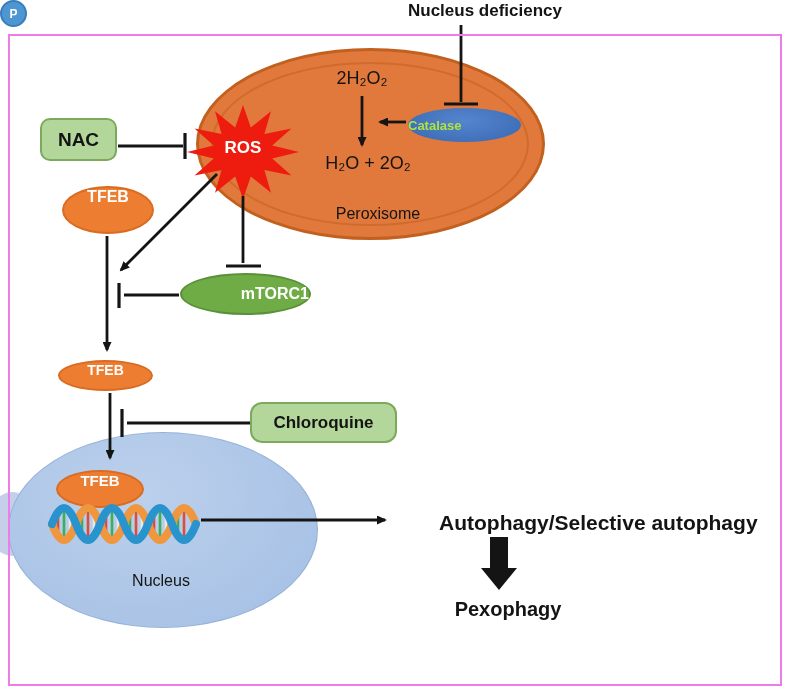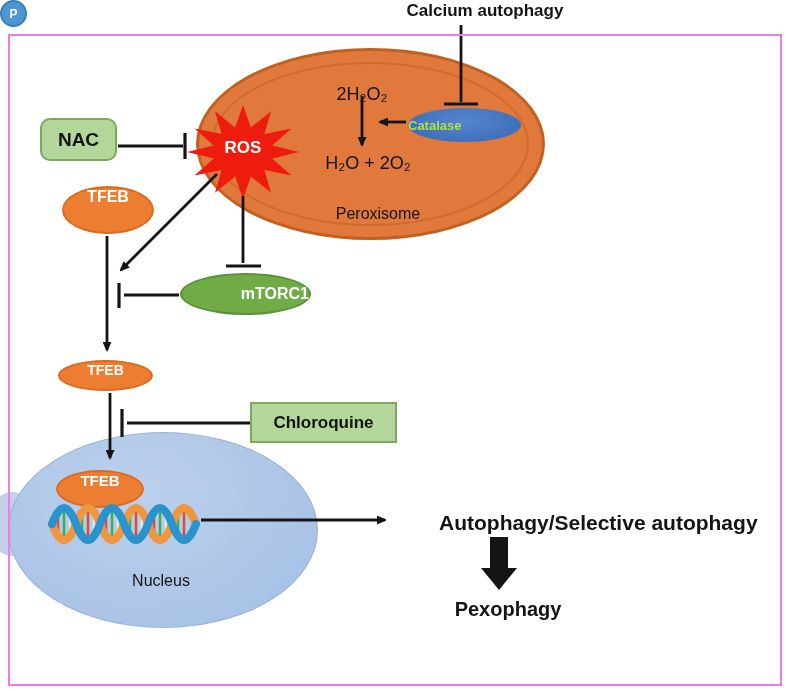--- a/index.html
+++ b/index.html
@@ -54,21 +54,21 @@
     display:flex;align-items:center;justify-content:flex-end;
     color:#fff;font-size:16px;font-weight:bold;
   }
   .green-box{
     position:absolute;box-sizing:border-box;z-index:4;
     background:var(--greenBox,#b3d79a);border:2.5px solid var(--greenBoxBd,#7ca95c);
     border-radius:10px;display:flex;align-items:center;justify-content:center;
     font-weight:bold;color:#141414;
   }
   .nac-box{left:40px;top:118px;width:77px;height:43px;font-size:19px;}
-  .chloroquine-box{left:250px;top:402px;width:147px;height:41px;font-size:17px;border-radius:0;}
+  .chloroquine-box{left:250px;top:402px;width:147px;height:41px;font-size:17px;border-radius:12px;}
   .ros-star{
     position:absolute;left:187px;top:105px;width:112px;height:94px;z-index:6;
     background:var(--red,#ed1c0f);
     clip-path:polygon(50% 0%,57% 23.9%,75% 6.7%,69.1% 30.9%,93.3% 25%,76.1% 43%,100% 50%,76.1% 57%,93.3% 75%,69.1% 69.1%,75% 93.3%,57% 76.1%,50% 100%,43% 76.1%,25% 93.3%,30.9% 69.1%,6.7% 75%,23.9% 57%,0% 50%,23.9% 43%,6.7% 25%,30.9% 30.9%,25% 6.7%,43% 23.9%);
     display:flex;align-items:center;justify-content:center;
   }
   .ros-star span{color:#fff;font-size:17px;font-weight:bold;margin-top:-8px;}
   .txt{position:absolute;z-index:7;white-space:nowrap;}
   .txt.center{transform:translateX(-50%);}
   .bold{font-weight:bold;}
@@ -117,23 +117,23 @@
   </div>
 
   <div class="green-box chloroquine-box">
     <span>Chloroquine</span>
   </div>
 
   <div class="ellipse tfeb tfeb3">
     <span>TFEB</span>
   </div>
 
-  <div class="txt center bold" style="left:485px;top:1px;font-size:17px;">Calcium autophagy</div>
-
-  <div class="txt center" style="left:362px;top:84px;font-size:18px;">2H₂O₂</div>
+  <div class="txt center bold" style="left:485px;top:1px;font-size:17px;">Nucleus deficiency</div>
+
+  <div class="txt center" style="left:362px;top:68px;font-size:18px;">2H₂O₂</div>
 
   <div class="txt center" style="left:368px;top:153px;font-size:18px;">H₂O + 2O₂</div>
 
   <div class="txt center" style="left:378px;top:205px;font-size:16px;">Peroxisome</div>
 
   <div class="txt center" style="left:161px;top:572px;font-size:16px;">Nucleus</div>
 
   <div class="txt bold" style="left:392px;top:511px;font-size:21px;margin-left:47px;">Autophagy/Selective autophagy</div>
 
   <div class="txt center bold" style="left:508px;top:598px;font-size:20px;">Pexophagy</div>

